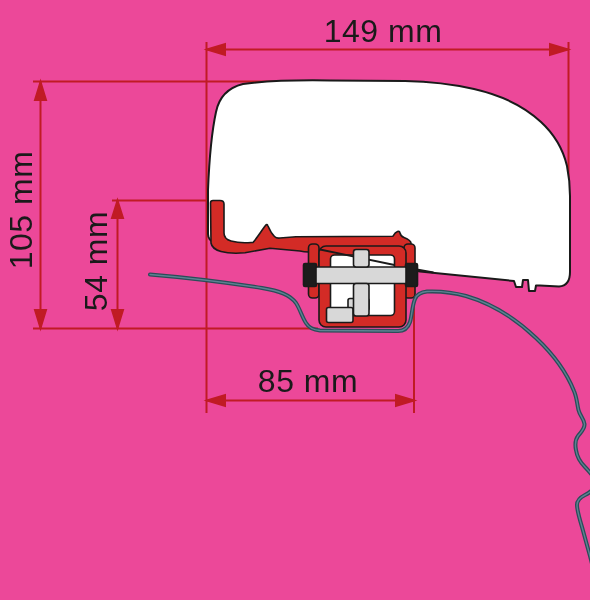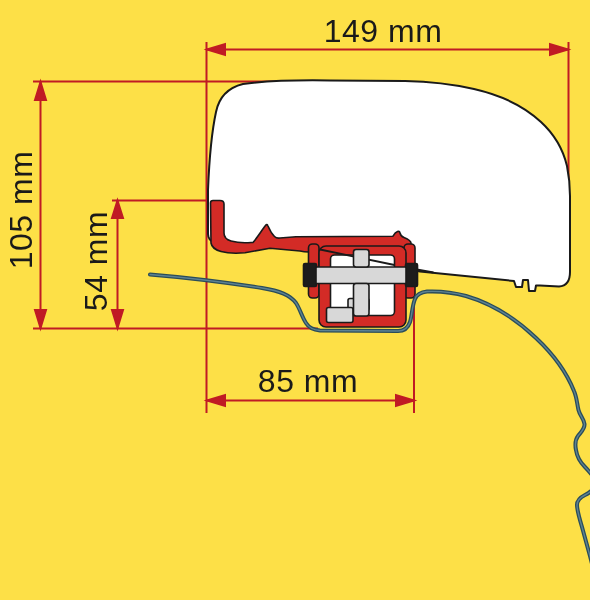--- a/index.html
+++ b/index.html
@@ -1,16 +1,16 @@
 <!DOCTYPE html>
 <html><head>
 <meta charset="utf-8">
 <style>
   html, body { margin: 0; padding: 0; background: #ffffff; }
-  .stage { width: 590px; height: 600px; position: relative; background: #fde047; overflow: hidden; text-align: center; }
+  .stage { width: 590px; height: 600px; position: relative; background: #ec4899; overflow: hidden; text-align: center; }
   svg { display: block; }
   text.dim-label {
     font-family: "Liberation Sans", "DejaVu Sans", sans-serif;
     font-size: 32px;
     fill: #1a1a1a;
     letter-spacing: 0.5px;
   }
 </style>
 </head>
 <body>

